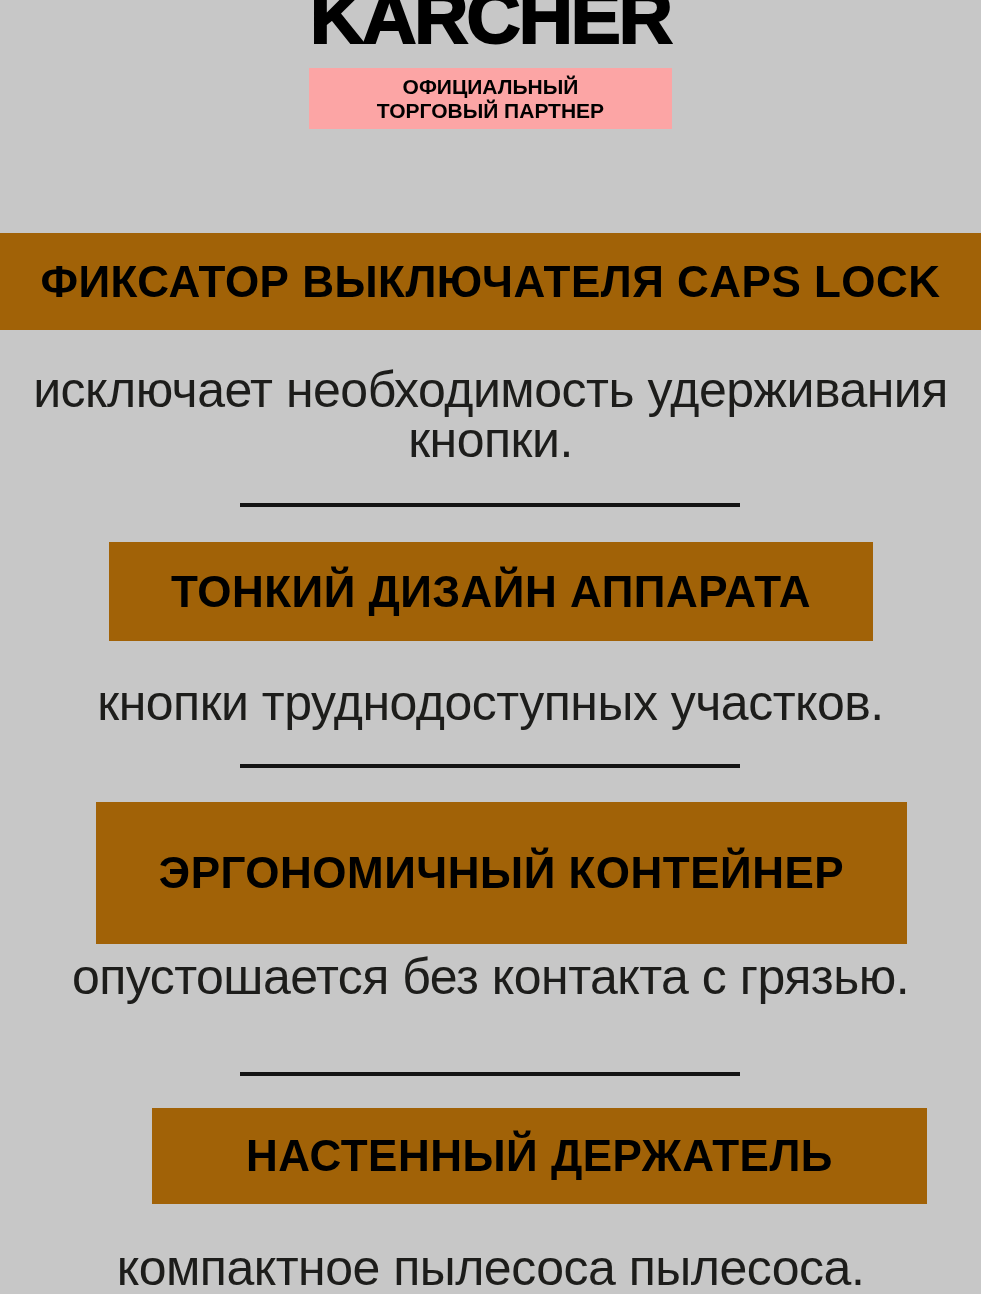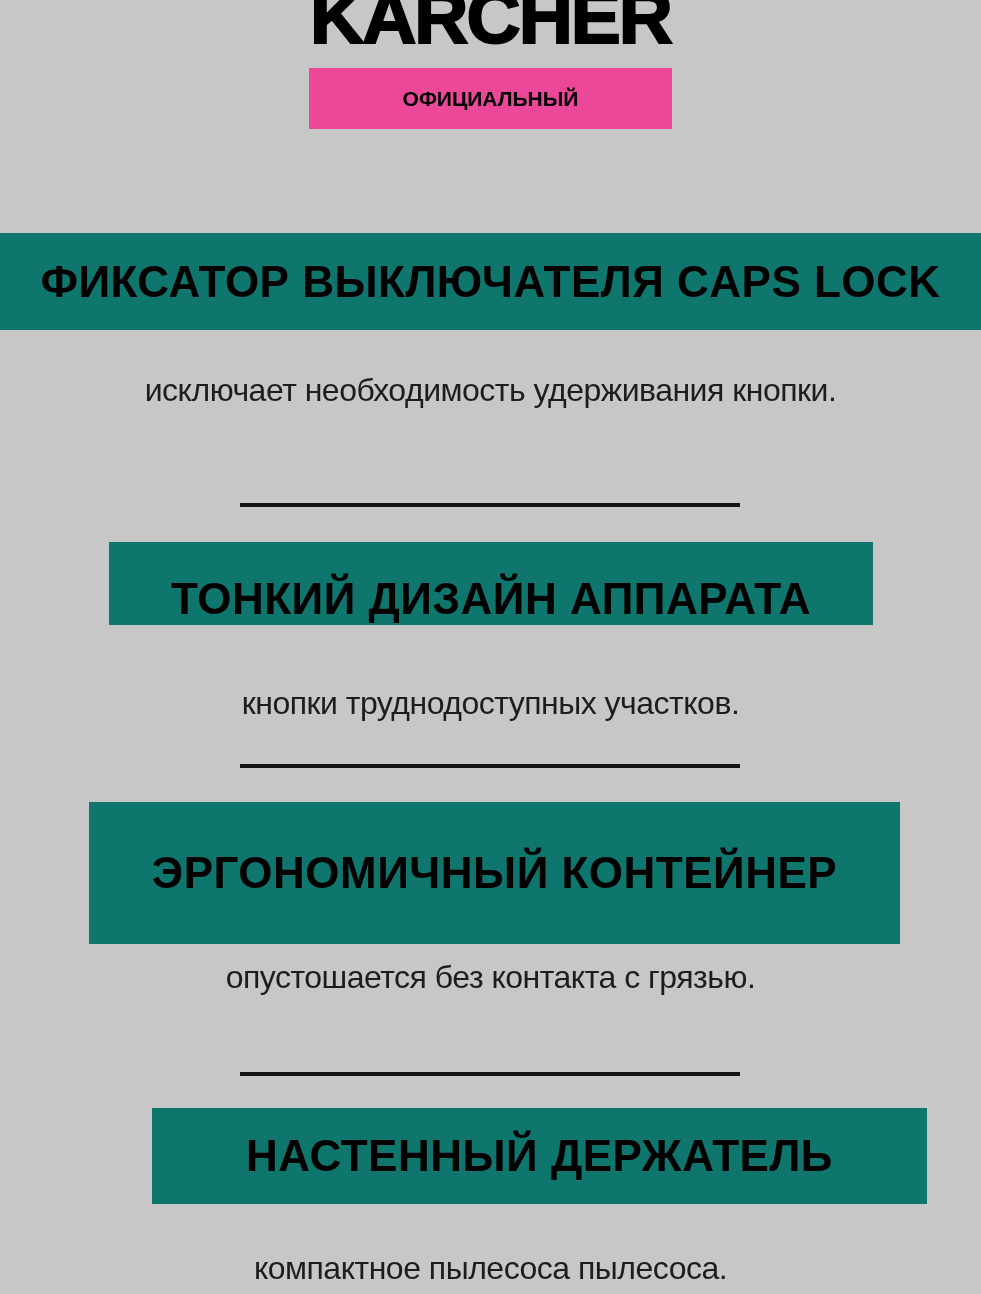--- a/index.html
+++ b/index.html
@@ -29,59 +29,59 @@
     white-space: nowrap;
   }
 
   
   .badge {
     position: absolute;
     left: 309px;
     top: 68px;
     width: 363px;
     height: 61px;
-    background: #ec4899;
+    background: #fca5a5;
     display: flex;
     flex-direction: column;
     align-items: center;
     justify-content: center;
     text-align: center;
     font-weight: bold;
     font-size: 21px;
     line-height: 24px;
   }
 
   
   .feature-title {
     position: absolute;
-    background: #0f766e;
+    background: #a16207;
     display: flex;
     flex-direction: column;
     align-items: center;
     justify-content: center;
     text-align: center;
     font-weight: bold;
     font-size: 44px;
     line-height: 1.18;
     letter-spacing: 0.5px;
     white-space: nowrap;
   }
   #title-1 { left: 0;     top: 233px;  width: 981px; height: 97px;  }
-  #title-2 { left: 109px; top: 542px;  width: 764px; height: 83px; justify-content: flex-end;  }
-  #title-3 { left: 89px;  top: 802px;  width: 811px; height: 142px; }
+  #title-2 { left: 109px; top: 542px;  width: 764px; height: 99px;  }
+  #title-3 { left: 96px;  top: 802px;  width: 811px; height: 142px; }
   #title-4 { left: 152px; top: 1108px; width: 775px; height: 96px;  }
 
   
   .desc {
     position: absolute;
     left: 10px;
     width: 961px;
     margin: 0;
     text-align: center;
-    font-size: 32px;
+    font-size: 50px;
     line-height: 50px;
     letter-spacing: -0.5px;
     color: #1D1D1B;
   }
   #desc-1 { top: 365px;  }
   #desc-2 { top: 678px;  }
   #desc-3 { top: 952px;  }
   #desc-4 { top: 1243px; }
 
   
@@ -98,20 +98,21 @@
 </style>
 </head>
 <body>
 
 <div class="page">
 
   <div class="logo">KÄRCHER</div>
 
   <div class="badge">
     <div>ОФИЦИАЛЬНЫЙ</div>
+    <div>ТОРГОВЫЙ ПАРТНЕР</div>
   </div>
 
   <div class="feature-title" id="title-1">
     <div>ФИКСАТОР ВЫКЛЮЧАТЕЛЯ CAPS LOCK</div>
   </div>
   <p class="desc" id="desc-1">исключает необходимость удерживания кнопки.</p>
   <div class="divider" id="divider-1"></div>
 
   <div class="feature-title" id="title-2">
     <div>ТОНКИЙ ДИЗАЙН АППАРАТА</div>

